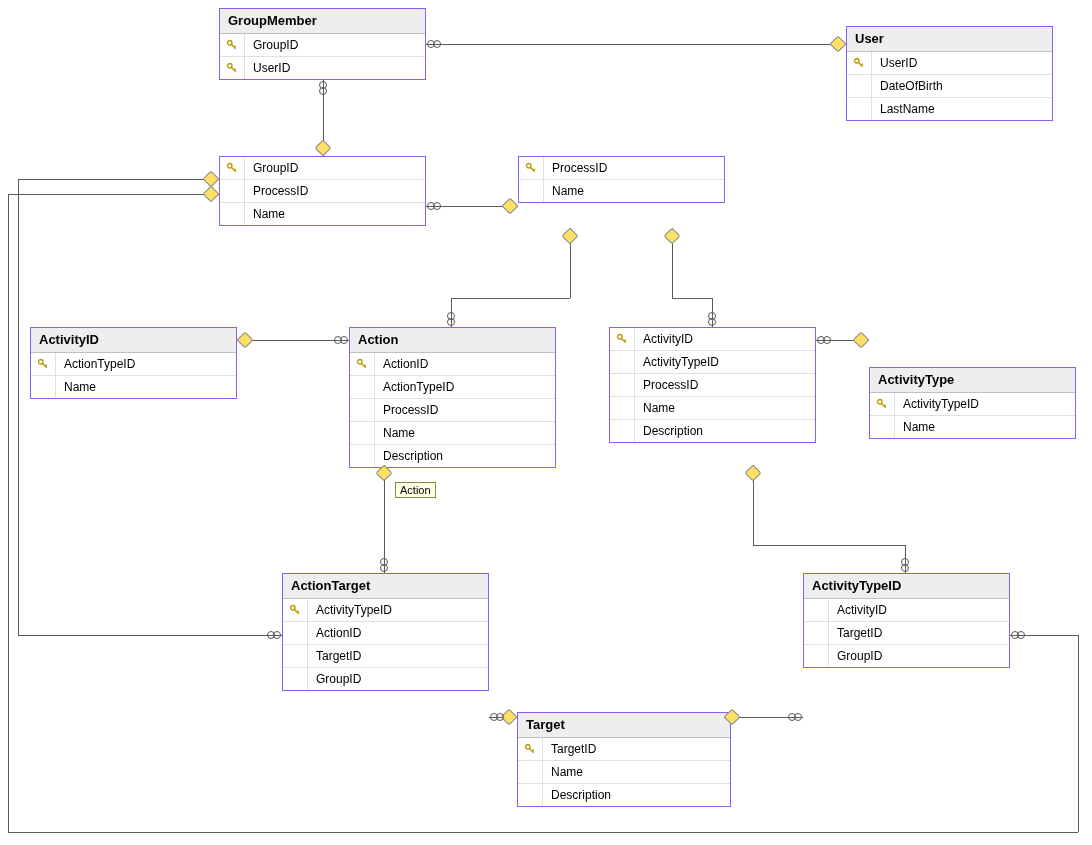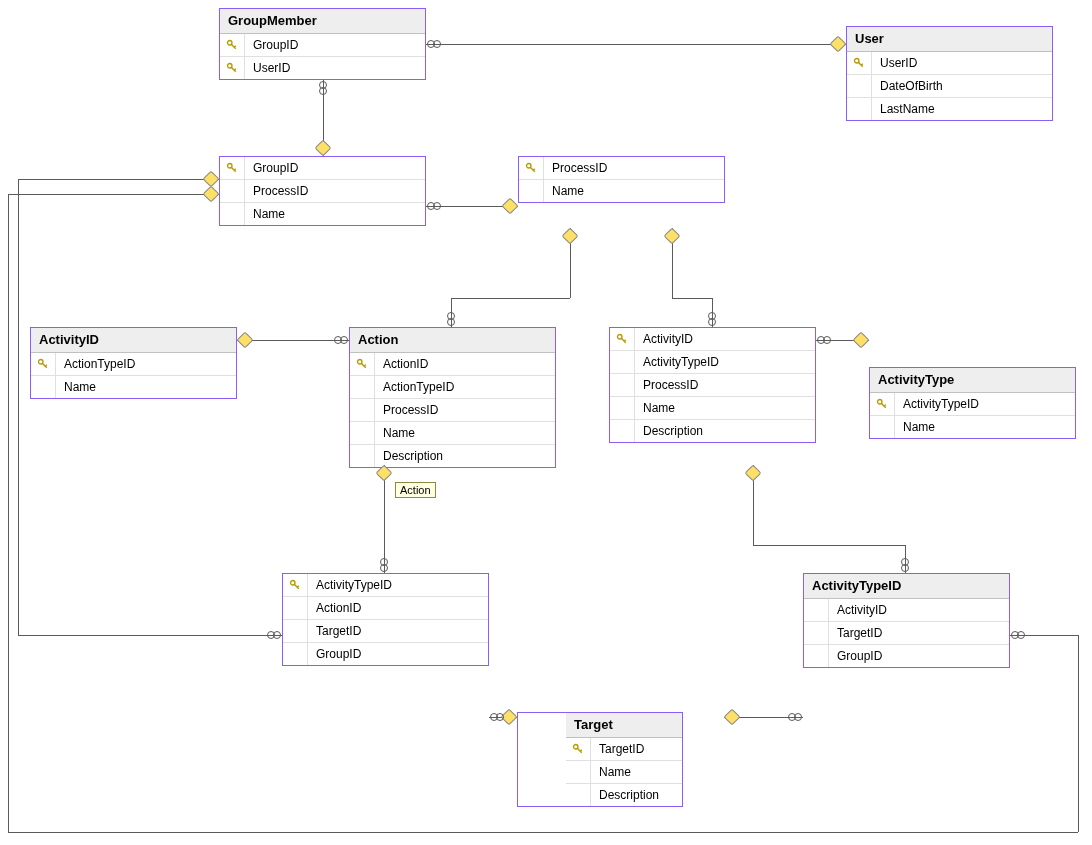--- a/index.html
+++ b/index.html
@@ -293,20 +293,21 @@
           </div>
           <div class="col-name">ActivityTypeID</div>
         </div>
         <div class="entity-row">
           <div class="key-cell"></div>
           <div class="col-name">Name</div>
         </div>
       </div>
     </div>
     <div class="entity" style="left: 282px; top: 573px; width: 207px;">
+      <div class="entity-title">ActionTarget</div>
       <div class="entity-rows">
         <div class="entity-row">
           <div class="key-cell">
             <svg viewBox="0 0 16 16">
               <circle cx="5" cy="5" r="3" fill="none" stroke="#b89a00" stroke-width="1.8"></circle>
               <line x1="7" y1="7" x2="13" y2="13" stroke="#b89a00" stroke-width="1.8"></line>
               <line x1="11" y1="11" x2="13" y2="9" stroke="#b89a00" stroke-width="1.8"></line>
             </svg>
           </div>
           <div class="col-name">ActivityTypeID</div>
@@ -335,21 +336,21 @@
         <div class="entity-row">
           <div class="key-cell"></div>
           <div class="col-name">TargetID</div>
         </div>
         <div class="entity-row">
           <div class="key-cell"></div>
           <div class="col-name">GroupID</div>
         </div>
       </div>
     </div>
-    <div class="entity" style="left: 517px; top: 712px; width: 166px; padding-left: 48px;">
+    <div class="entity" style="left: 517px; top: 712px; width: 214px;">
       <div class="entity-title">Target</div>
       <div class="entity-rows">
         <div class="entity-row">
           <div class="key-cell">
             <svg viewBox="0 0 16 16">
               <circle cx="5" cy="5" r="3" fill="none" stroke="#b89a00" stroke-width="1.8"></circle>
               <line x1="7" y1="7" x2="13" y2="13" stroke="#b89a00" stroke-width="1.8"></line>
               <line x1="11" y1="11" x2="13" y2="9" stroke="#b89a00" stroke-width="1.8"></line>
             </svg>
           </div>

